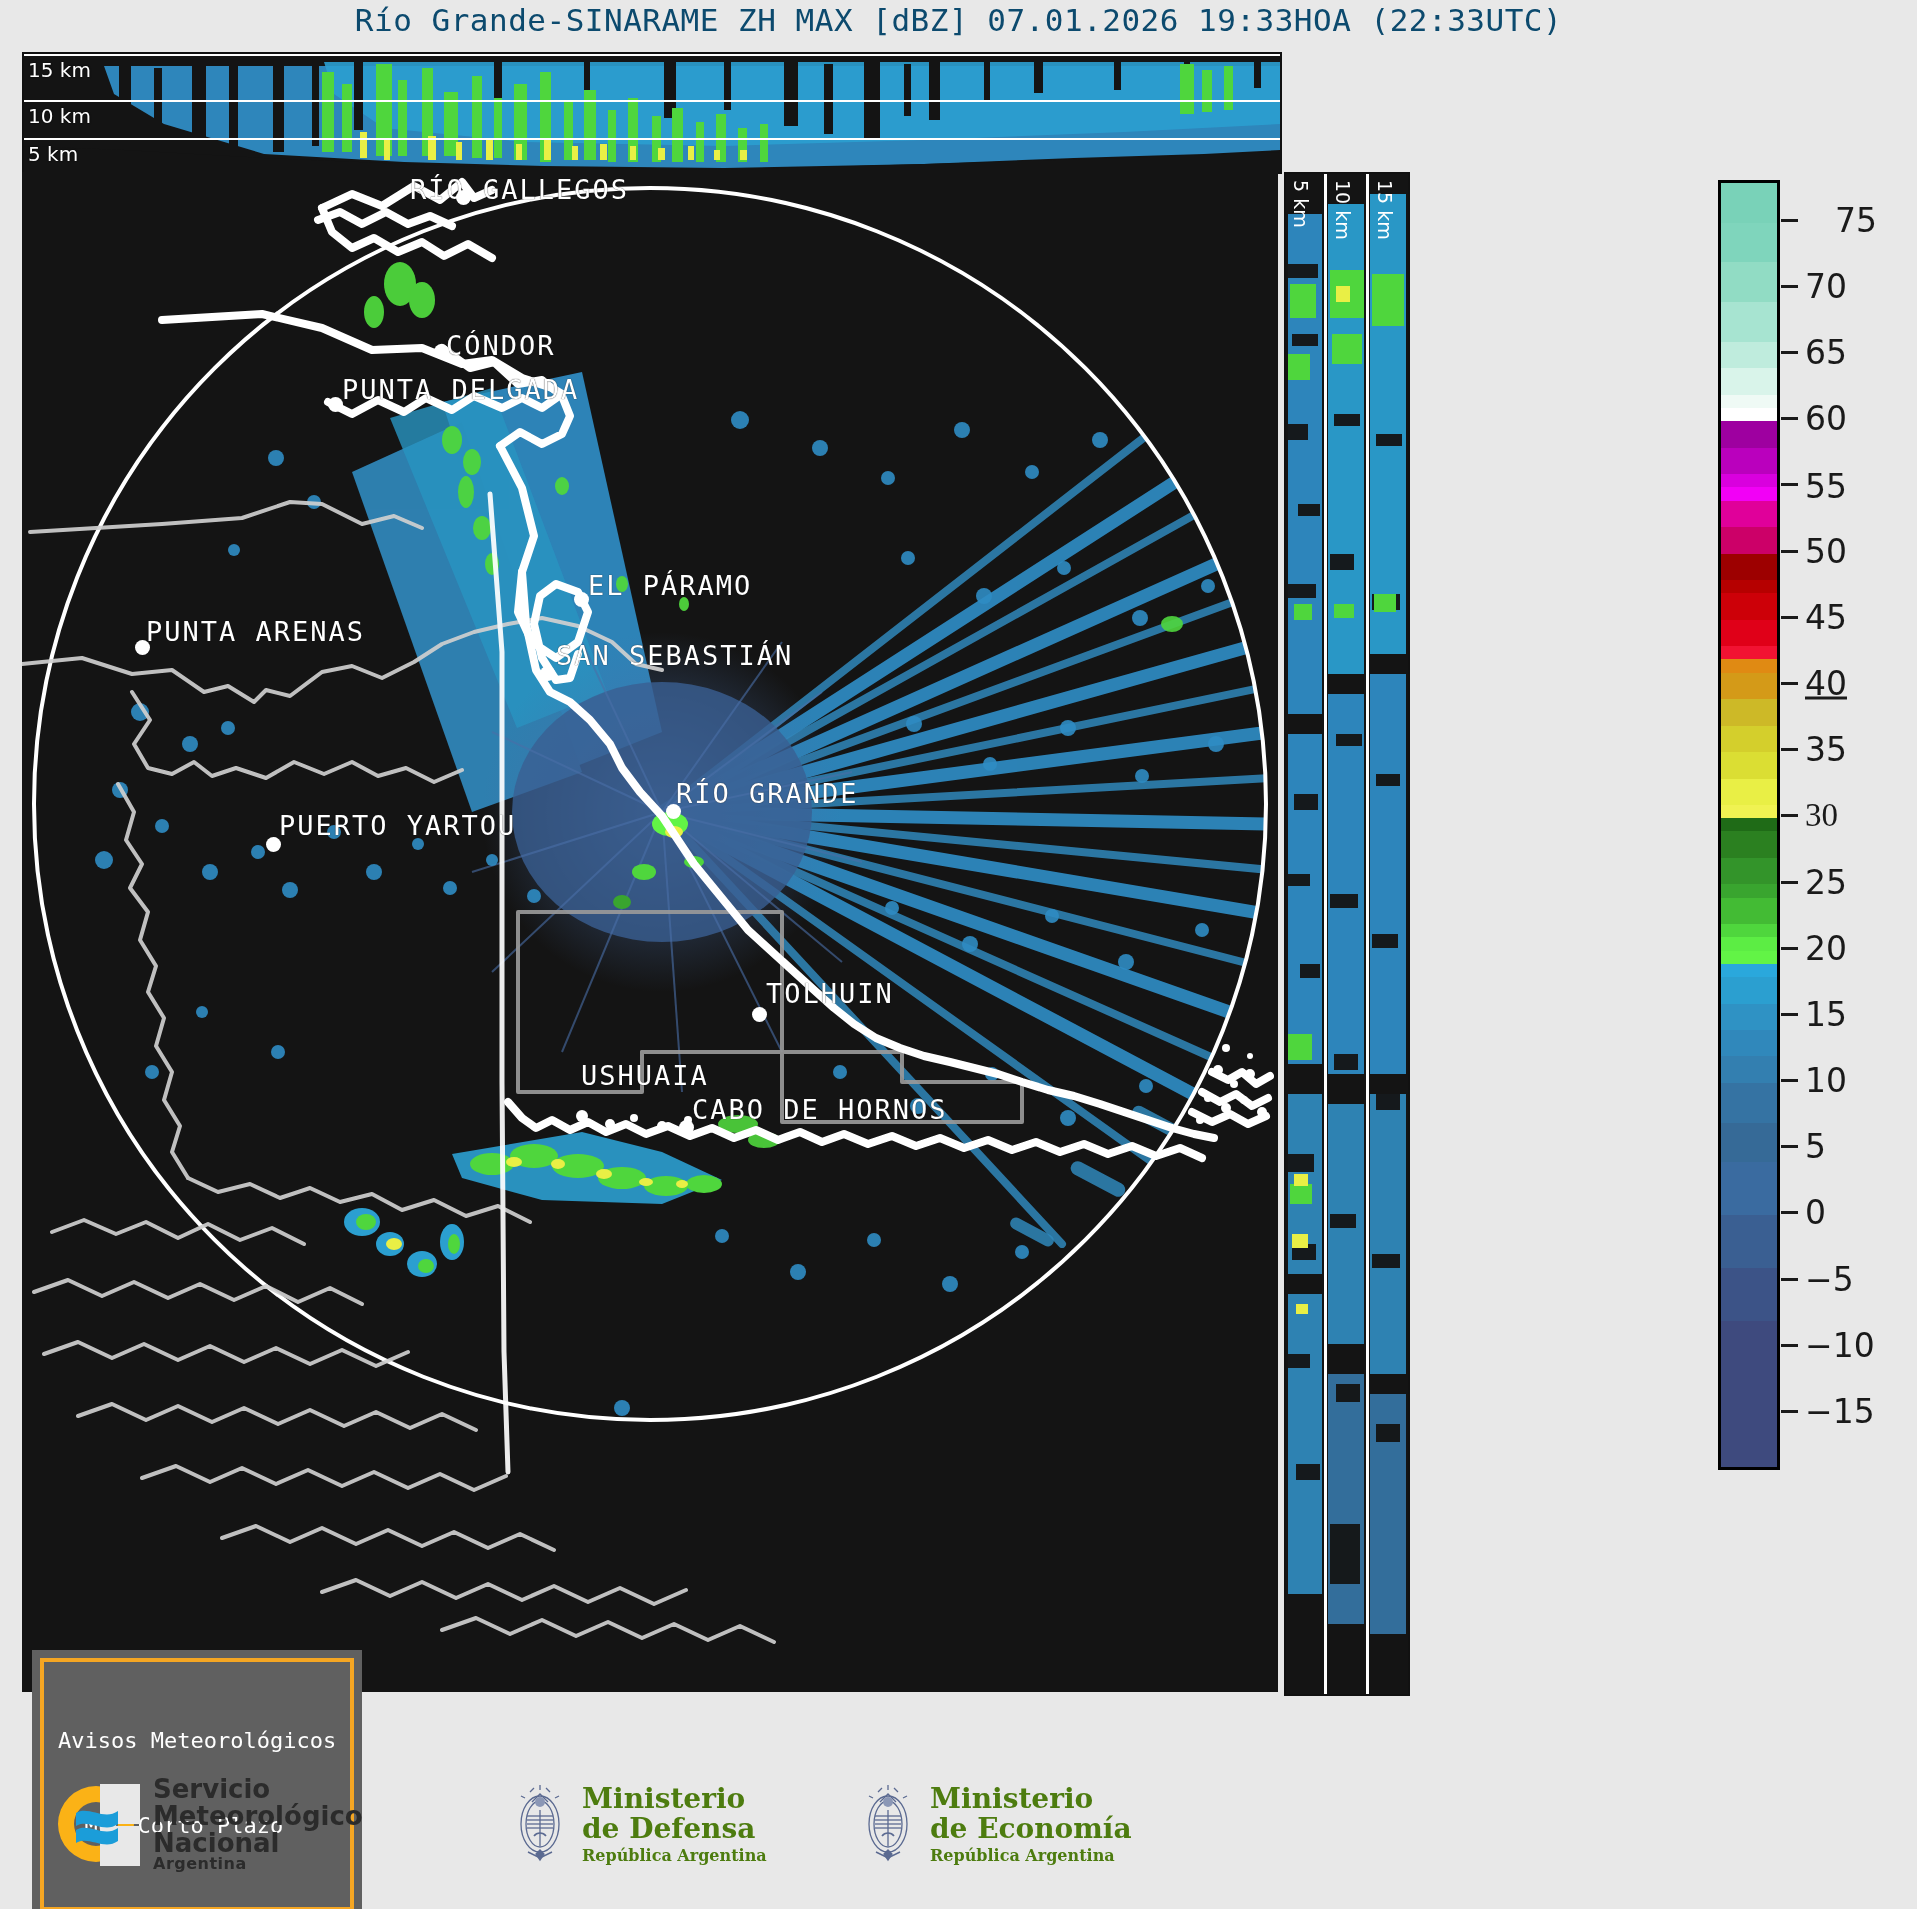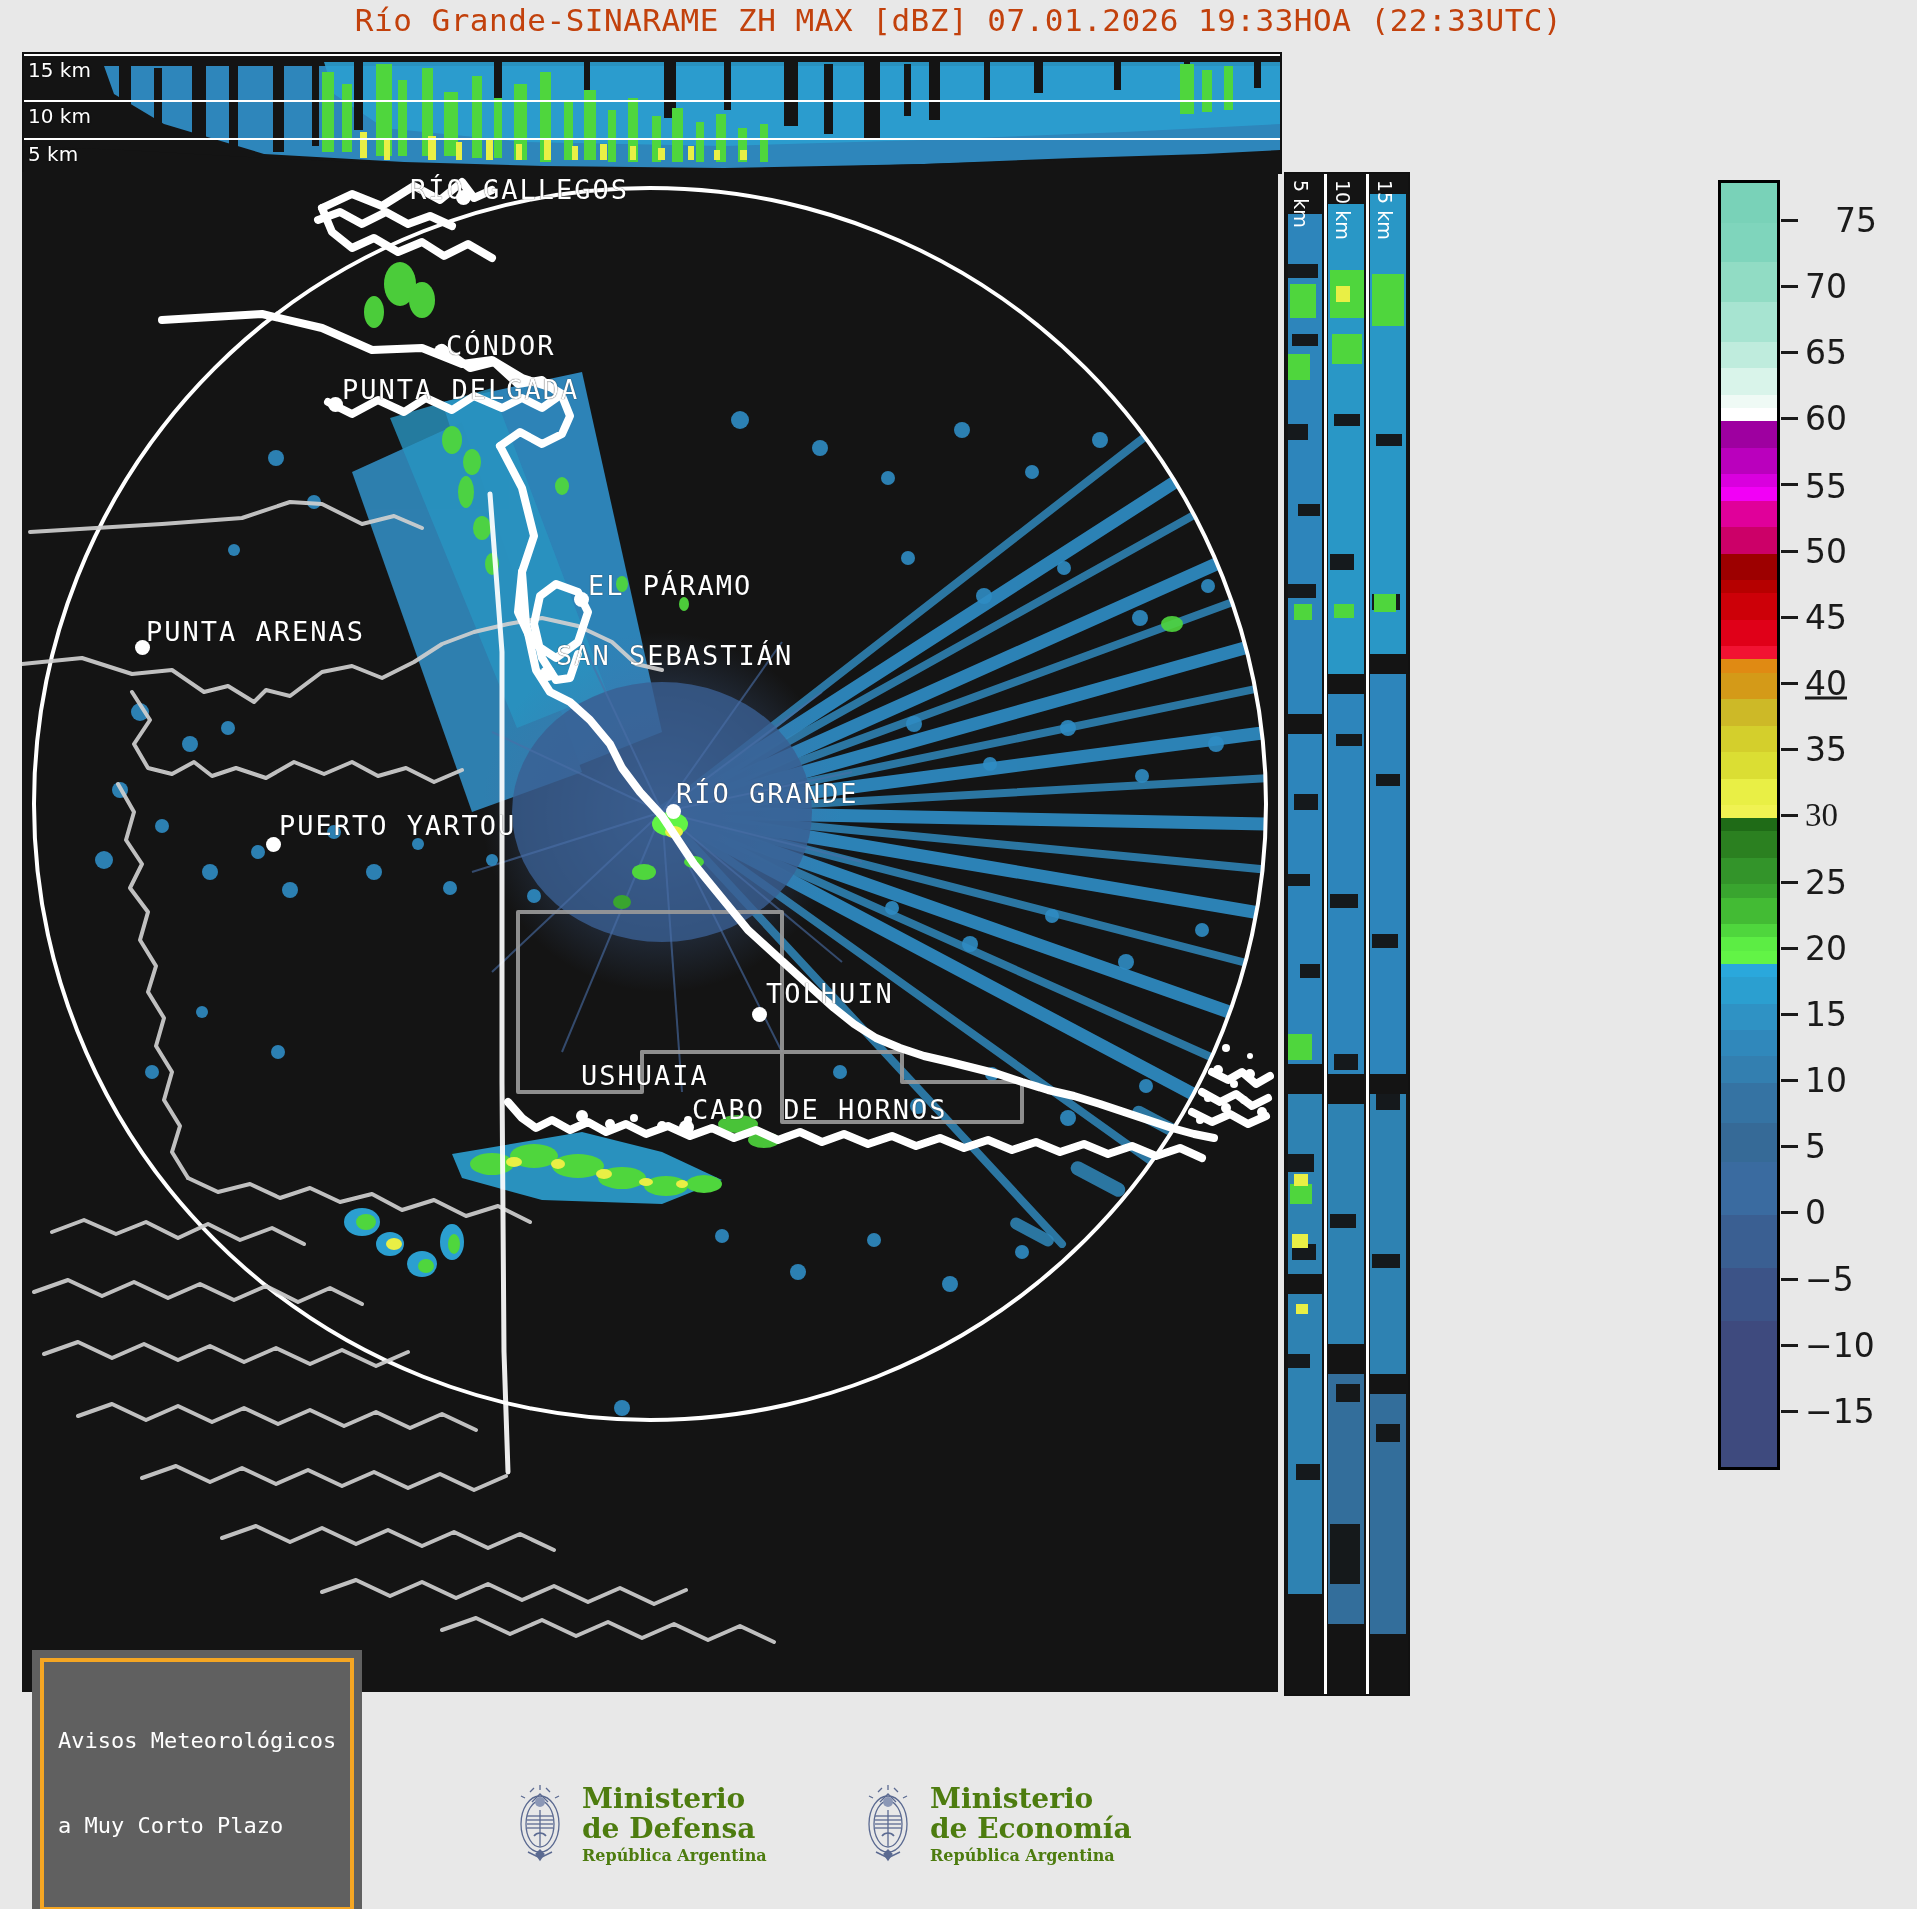--- a/index.html
+++ b/index.html
@@ -10,21 +10,21 @@
     overflow:hidden;
     position:relative;
   }
   
   #title{
     position:absolute;left:0;top:2px;width:1917px;
     text-align:center;
     font-family:"DejaVu Sans Mono", monospace;
     font-size:31px;
     letter-spacing:0.5px;
-    color:#c2410c;
+    color:#0c4a6e;
     white-space:pre;
   }
   
   #xsection{
     position:absolute;left:22px;top:52px;width:1256px;height:118px;
     background:#111111;
     border:2px solid #111;
     overflow:hidden;
   }
   #xsection .xs-canvas{position:absolute;left:0;top:0;width:100%;height:100%;}
@@ -686,20 +686,37 @@
     <div class="cb-tick" style="top: 1097.68px;"></div>
     <div class="cb-ticklabel" style="top: 1098.68px;">−5</div>
     <div class="cb-tick" style="top: 1163.87px;"></div>
     <div class="cb-ticklabel" style="top: 1164.87px;">−10</div>
     <div class="cb-tick" style="top: 1230.05px;"></div>
     <div class="cb-ticklabel" style="top: 1231.05px;">−15</div>
   </div>
 
 <div id="footer">
 
+  <div class="logo-block" style="left:52px;top:36px;">
+    <div id="smn-logo-mark">
+      <svg width="88" height="88" viewBox="0 0 88 88">
+        <path d="M44,6 A38,38 0 1,0 44,82 A38,38 0 1,0 44,6 Z M44,22 A22,22 0 1,1 44,66 A22,22 0 1,1 44,22 Z" fill="#fbb216"></path>
+        <rect x="48" y="4" width="40" height="40" fill="#e8e8e8"></rect>
+        <rect x="48" y="46" width="40" height="40" fill="#e8e8e8"></rect>
+        <path d="M24,33 C36,25 52,41 66,31 L66,44 C52,54 36,38 24,46 Z" fill="#1b9dd9"></path>
+        <path d="M24,50 C36,42 52,58 66,48 L66,61 C52,71 36,55 24,63 Z" fill="#1b9dd9"></path>
+      </svg>
+    </div>
+    <div id="smn-text">
+      <div class="smn-l1">Servicio</div>
+      <div class="smn-l2">Meteorológico</div>
+      <div class="smn-l3">Nacional</div>
+      <div class="smn-l4">Argentina</div>
+    </div>
+  </div>
 
   <div class="logo-block" style="left:512px;top:40px;">
     <div class="min-shield">
       <svg width="56" height="88" viewBox="0 0 56 88">
         <g stroke="#5b6a91" fill="none" stroke-width="1.3">
           <ellipse cx="28" cy="44" rx="19" ry="28"></ellipse>
           <ellipse cx="28" cy="44" rx="14" ry="23"></ellipse>
           <line x1="15" y1="36" x2="41" y2="36"></line>
             <line x1="15" y1="40" x2="41" y2="40"></line>
           <line x1="15" y1="44" x2="41" y2="44"></line>

